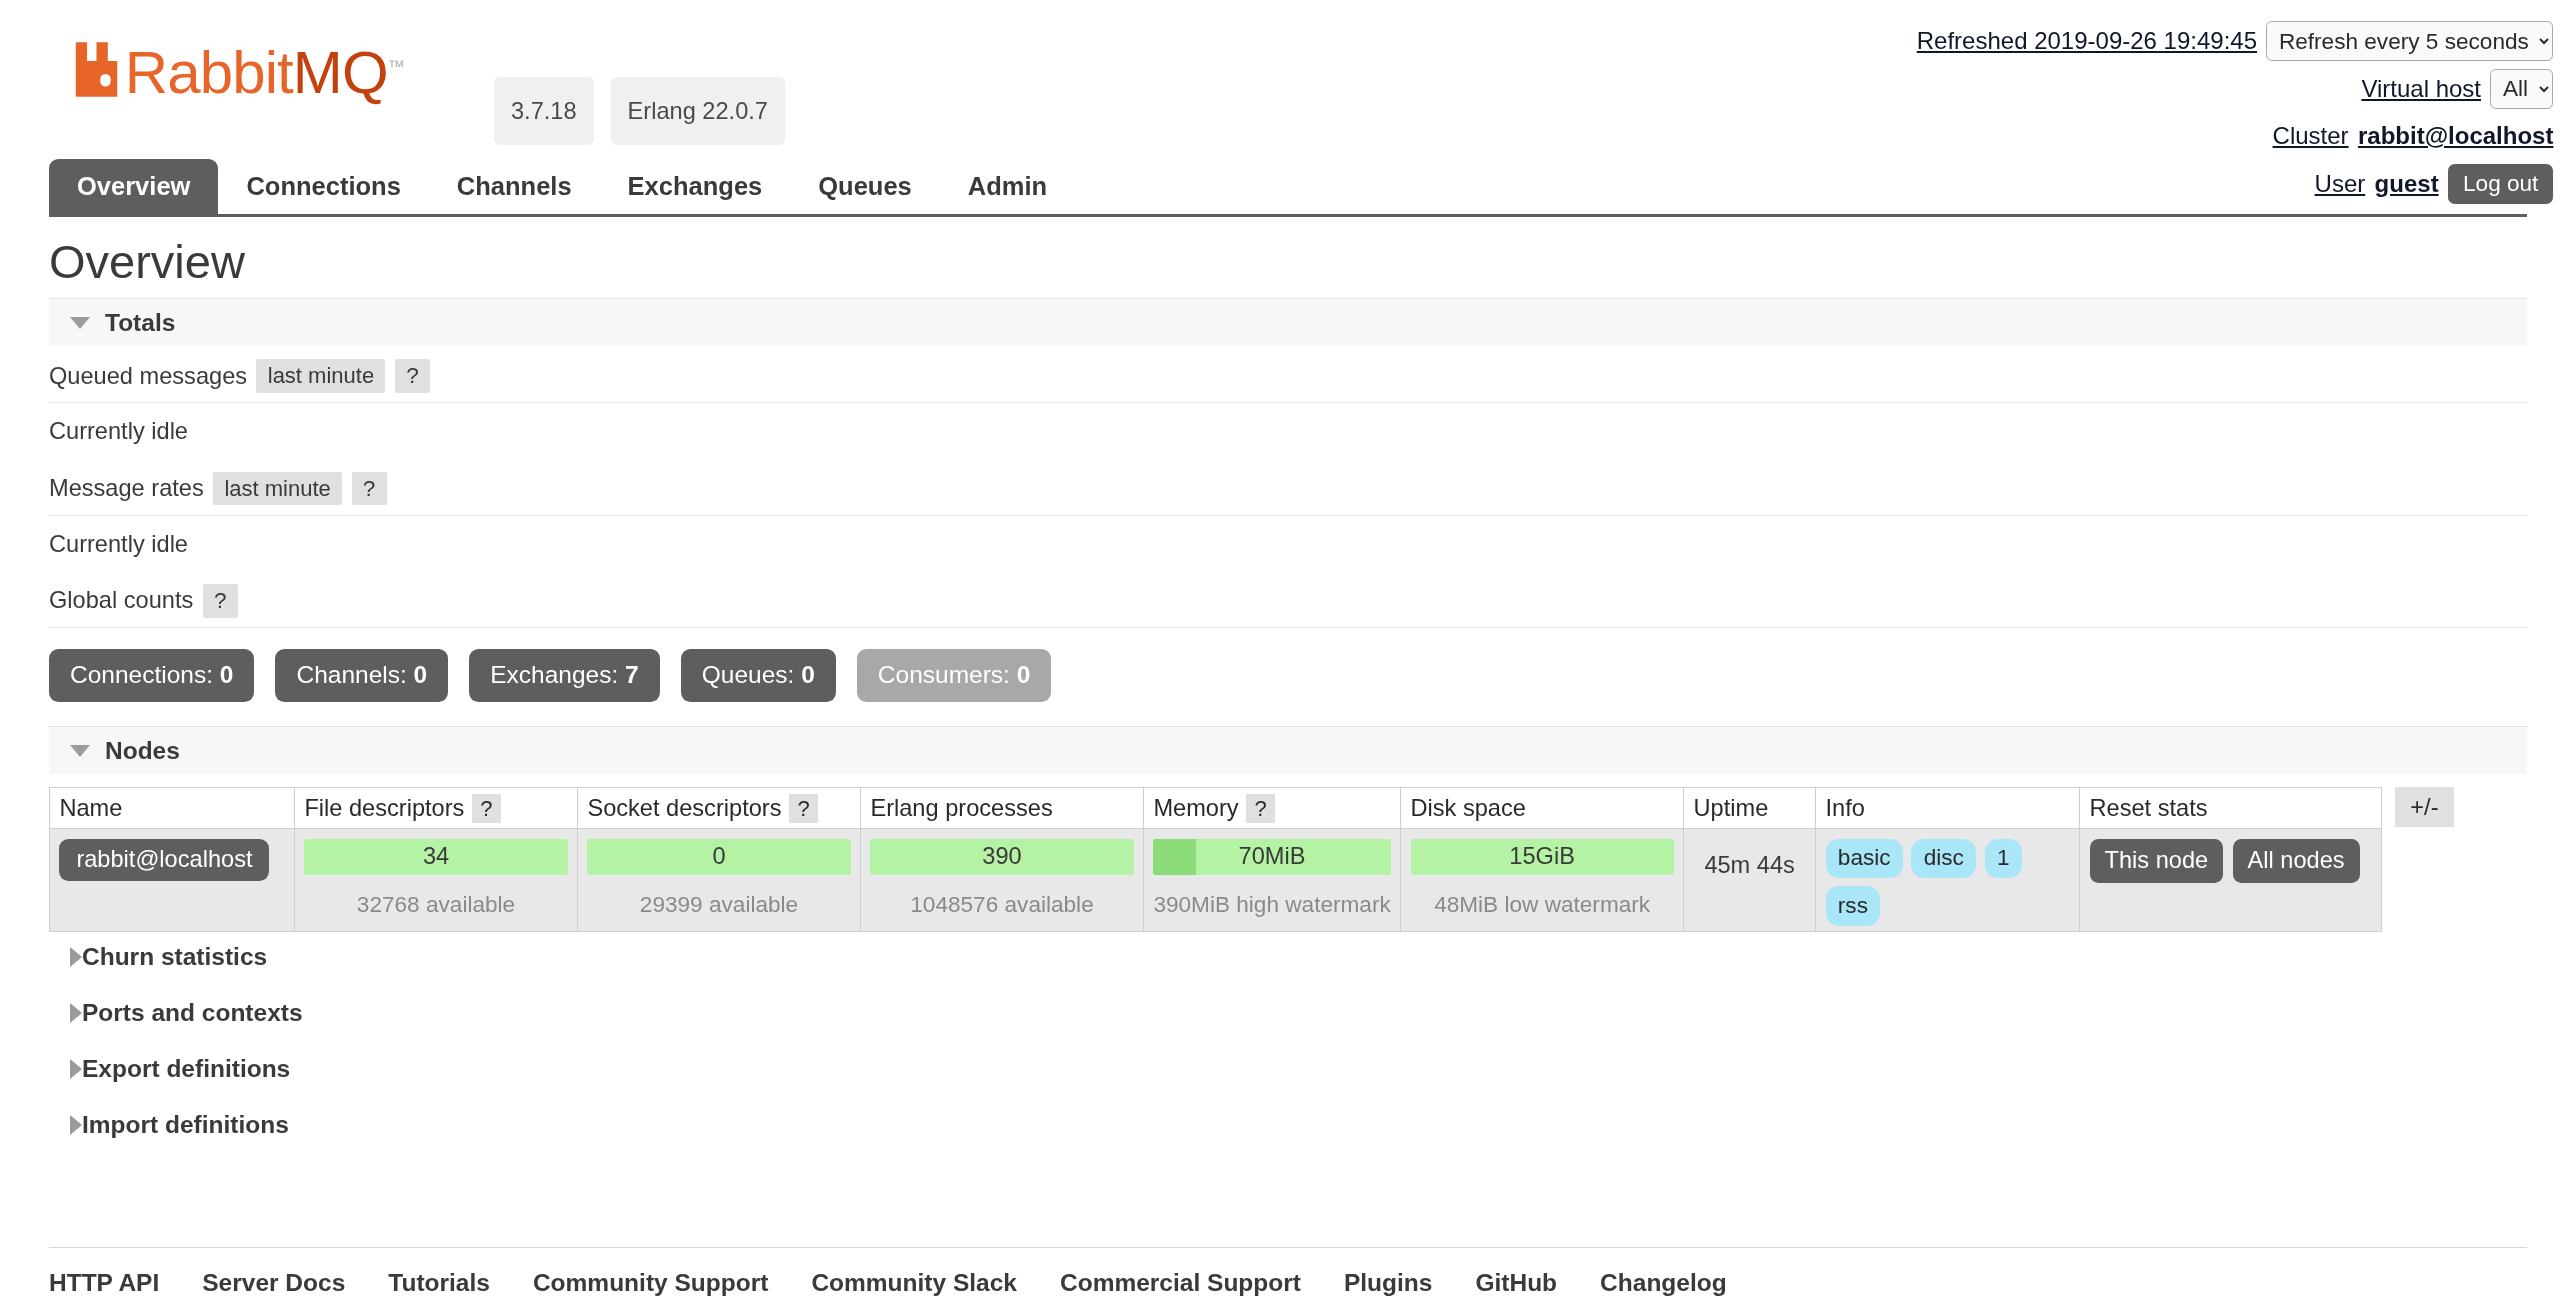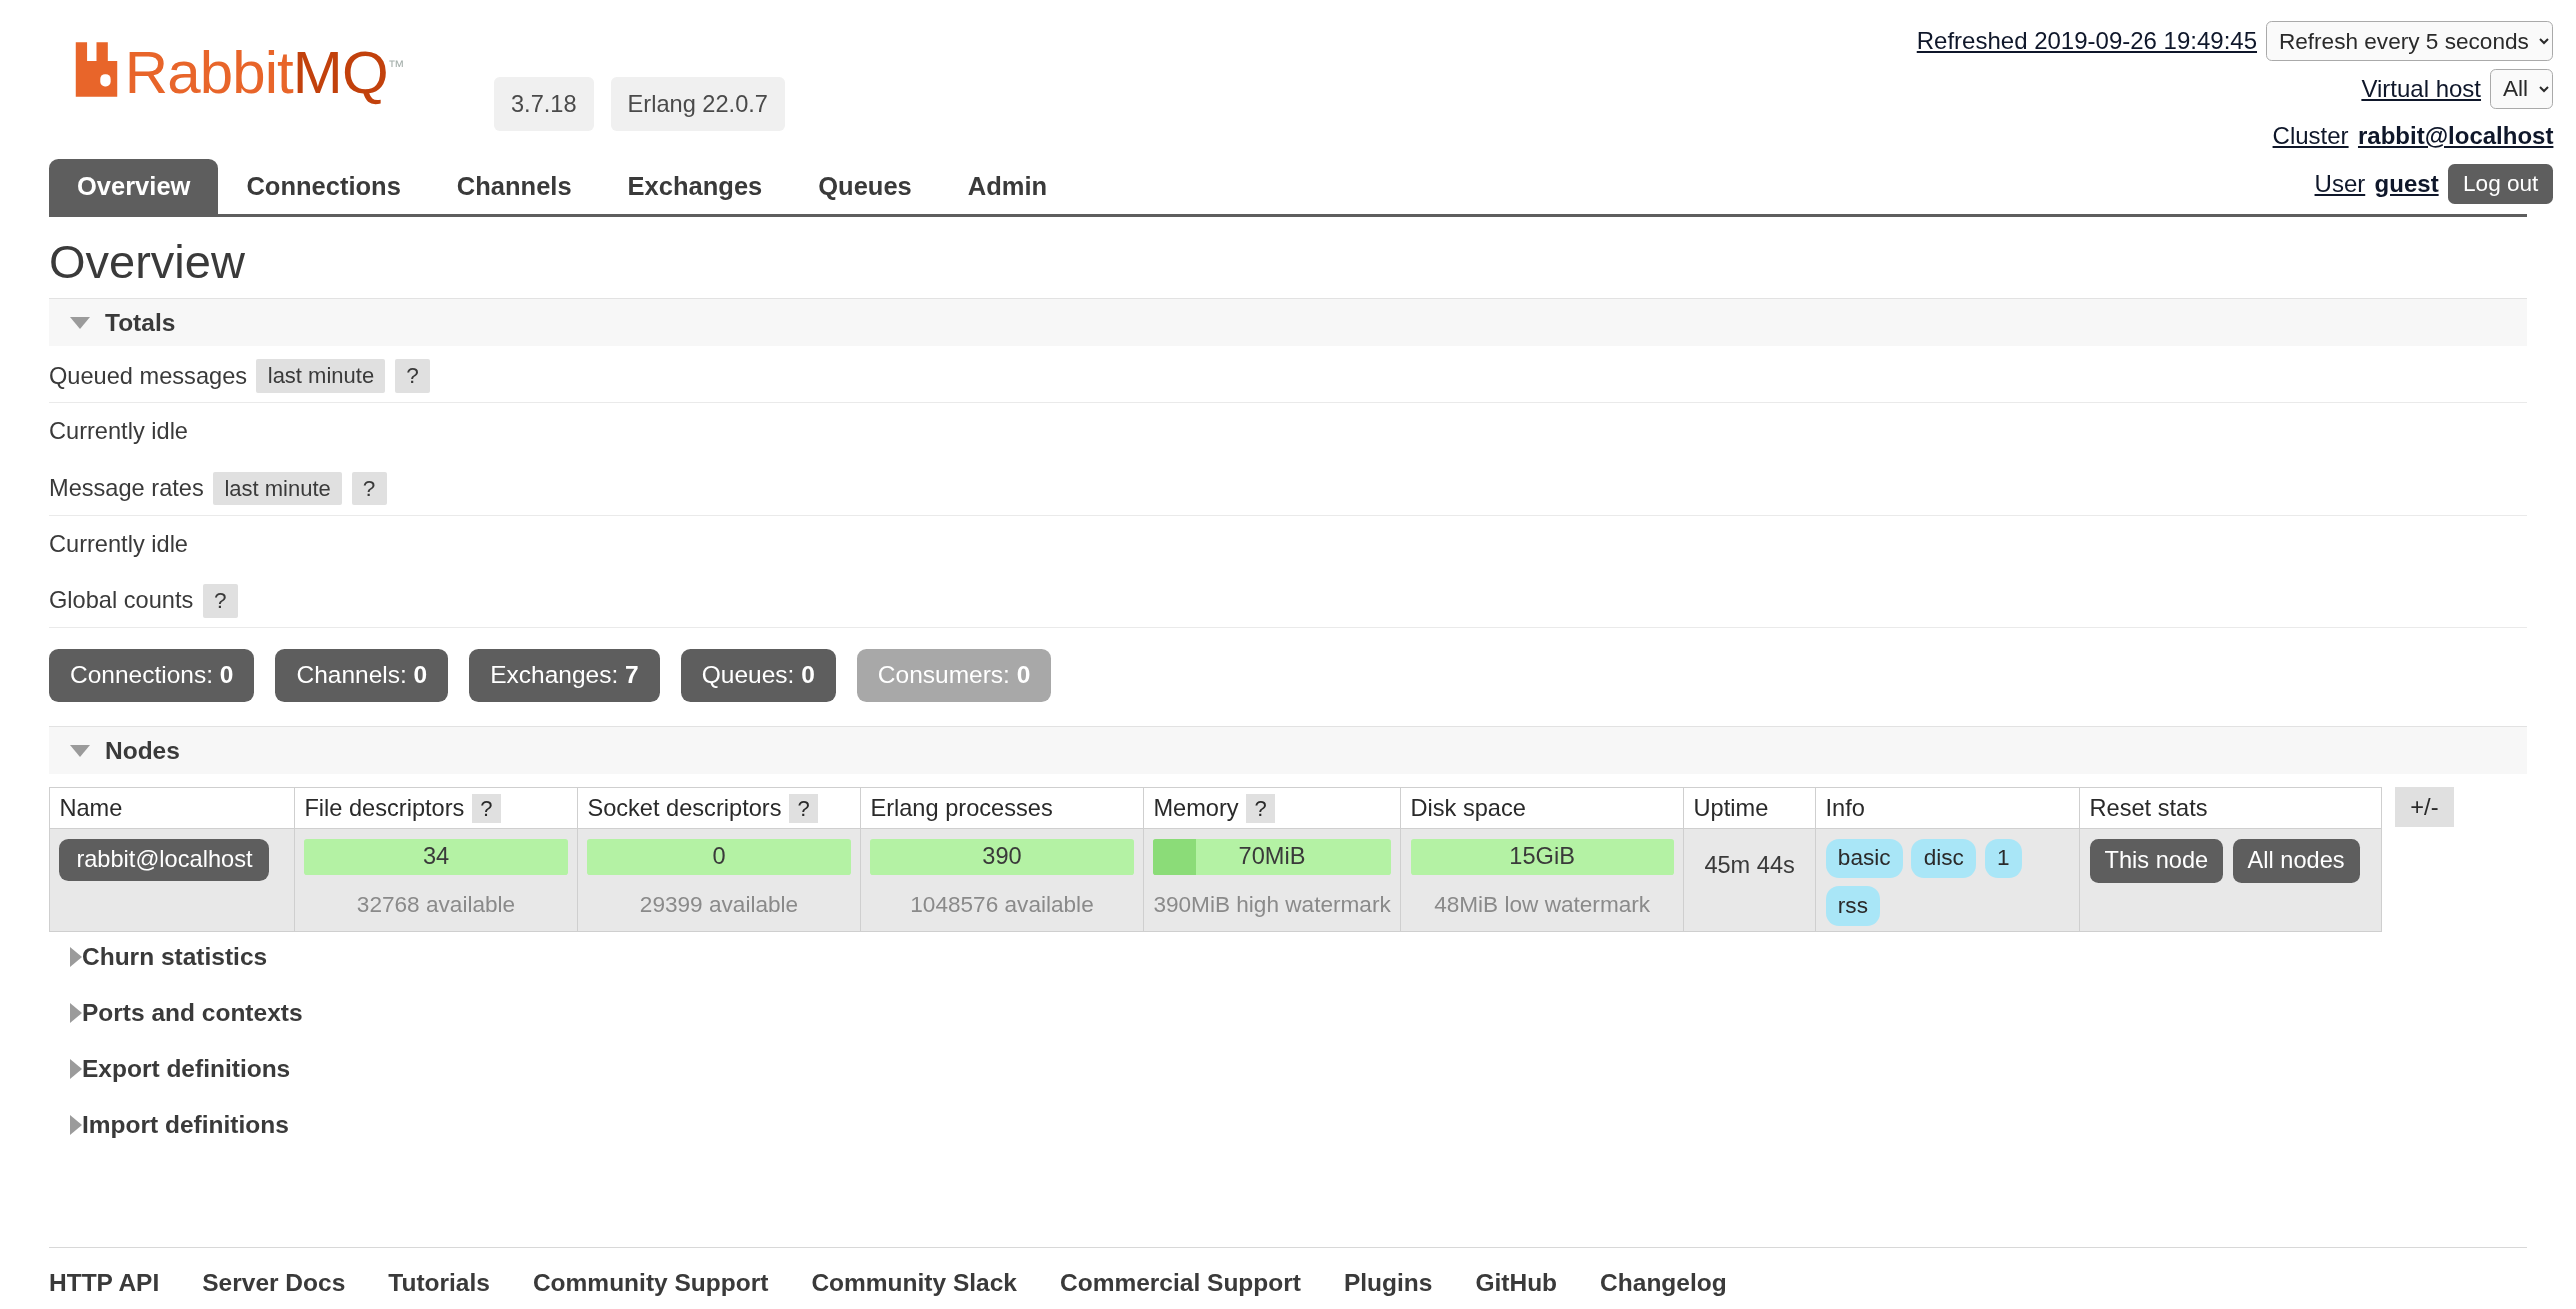--- a/index.html
+++ b/index.html
@@ -31,21 +31,21 @@
   .logo-rabbit { color: #e8652a; }
   .logo-mq { color: #c2410c; }
   .logo-tm { color: #a8b2ae; font-size: 17px; vertical-align: super; }
 
   .version-badges {
     position: absolute; left: 494px; top: 77px;
     display: flex; gap: 17px; align-items: center;
   }
   .badge-version {
     background: #f0f0f0; color: #4a4a4a;
-    padding: 13px 17px; border-radius: 5.7px;
+    padding: 20px 17px; border-radius: 5.7px;
     font-size: 23.6px; line-height: 28px;
   }
 
   .topright {
     position: absolute; right: 22.6px; top: 21px;
     text-align: right; font-size: 23.6px; color: #3a3a3a;
   }
   .topright-row {
     display: flex; align-items: center; justify-content: flex-end;
     gap: 9.4px; margin-bottom: 7.5px; height: 40px;

